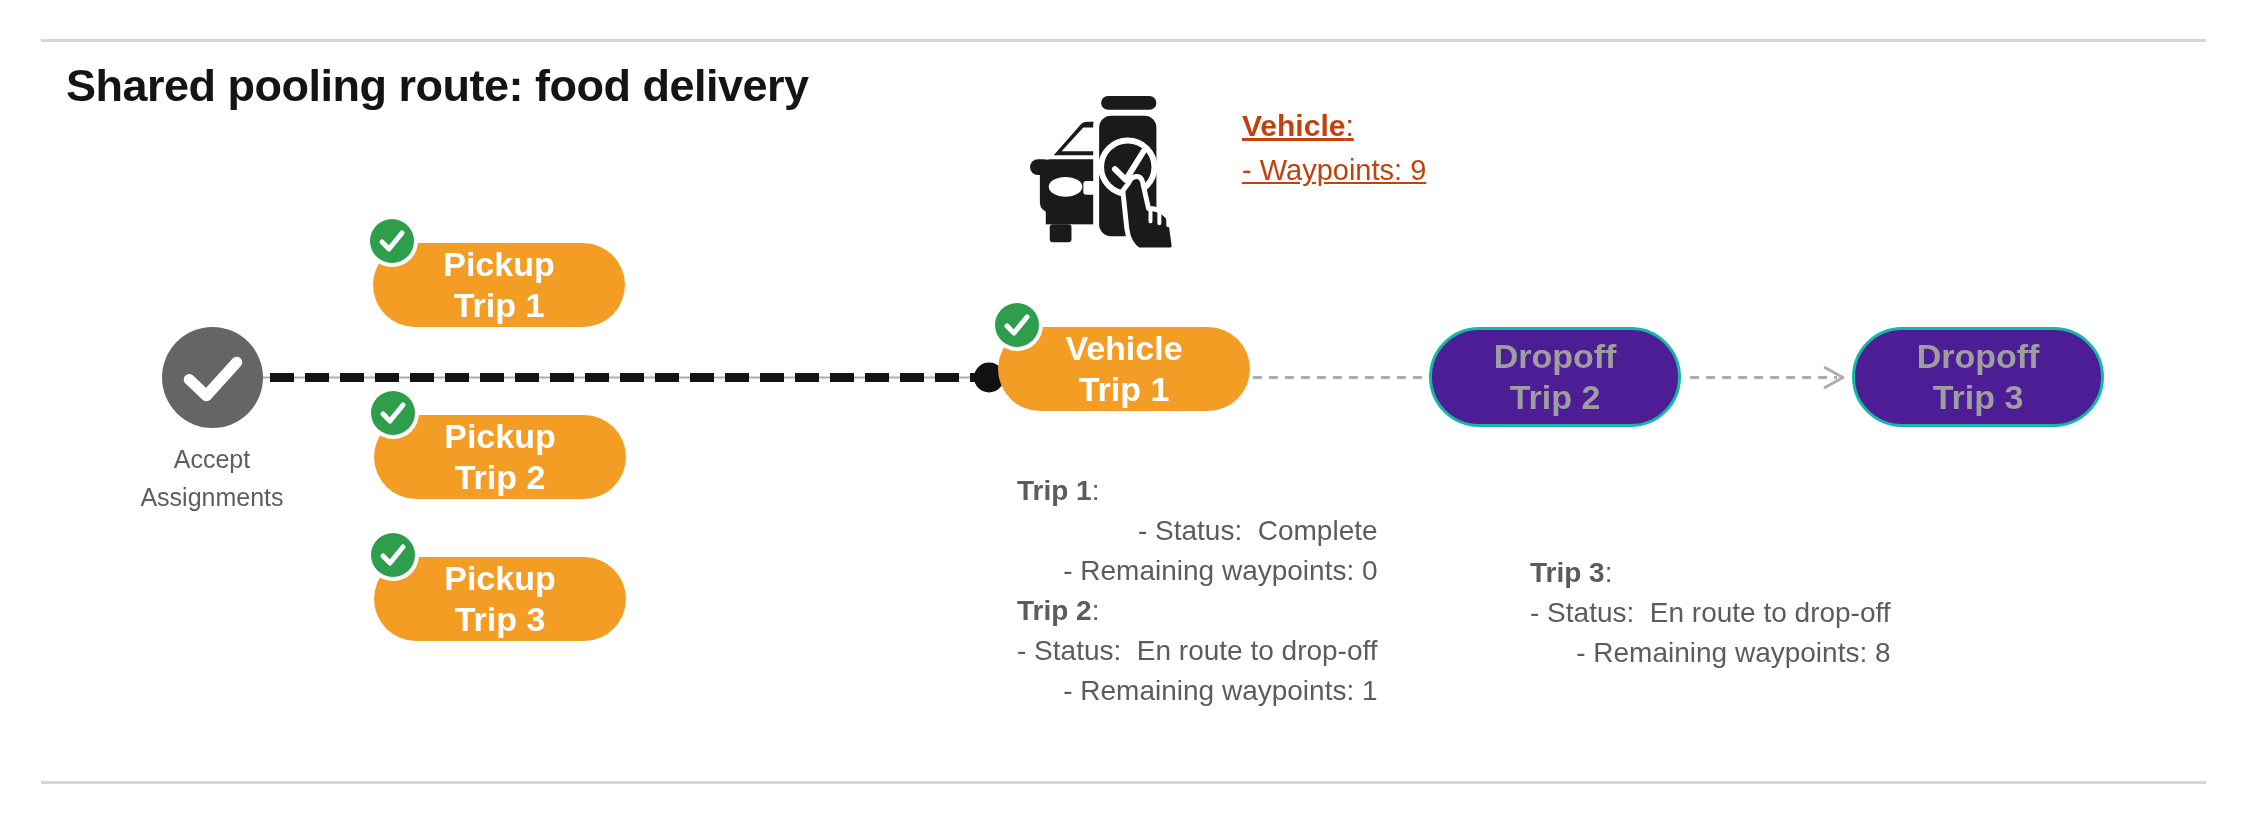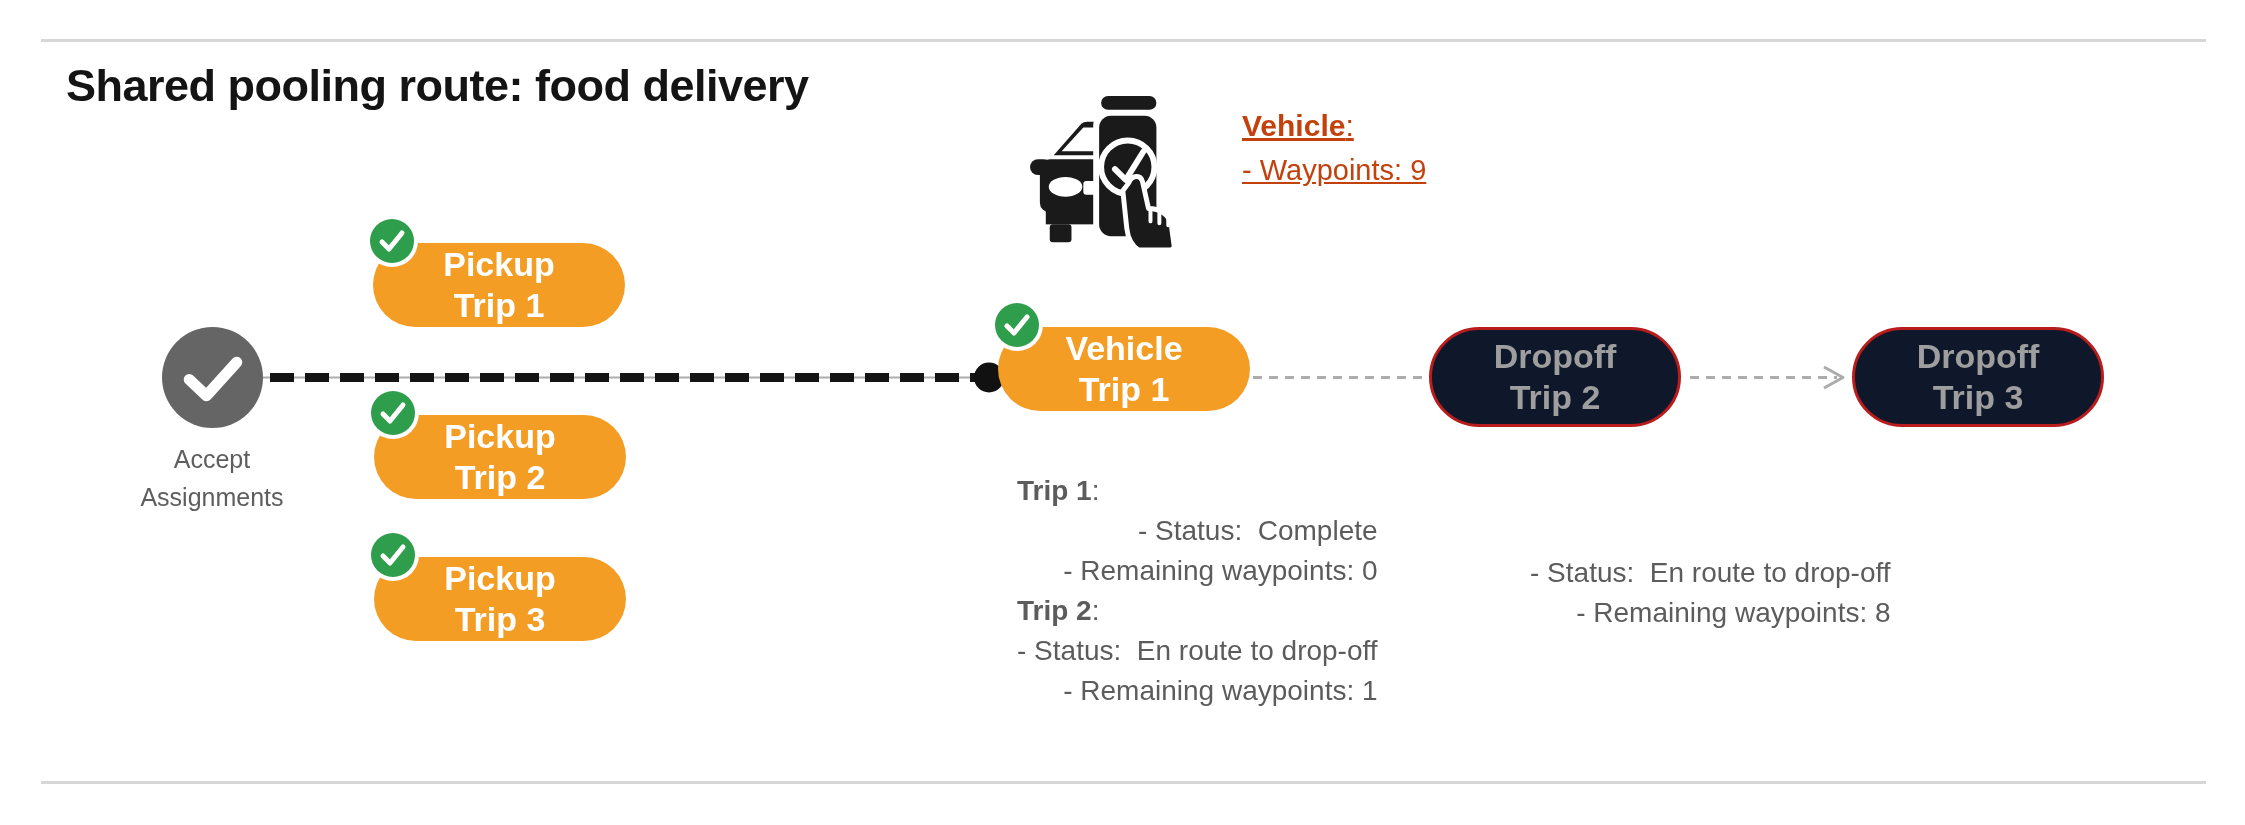--- a/index.html
+++ b/index.html
@@ -23,21 +23,21 @@
 
   .accept-circle{position:absolute;left:162px;top:327px;width:101px;height:101px;
                  border-radius:50%;background:#656565;}
   .accept-circle svg{width:101px;height:101px;display:block;}
   .accept-label{position:absolute;left:37px;top:440px;width:350px;text-align:center;
                 font-size:25px;line-height:38px;color:#5e5e5e;}
 
   .pill{position:absolute;width:252px;height:84px;border-radius:52px;background:#f49d25;
         color:#ffffff;display:flex;flex-direction:column;align-items:center;
         justify-content:center;font-weight:700;font-size:34px;line-height:41px;}
-  .pill.dropoff{background:#0f172a;border:3px solid #b91c1c;color:#9e9e9e;
+  .pill.dropoff{background:#4c1d95;border:3px solid #14b8a6;color:#9e9e9e;
                 width:246px;height:94px;}
   #pill-pickup-1{left:373px;top:243px;}
   #pill-pickup-2{left:374px;top:415px;}
   #pill-pickup-3{left:374px;top:557px;}
   #pill-complete{left:998px;top:327px;}
   #pill-dropoff-2{left:1429px;top:327px;}
   #pill-dropoff-3{left:1852px;top:327px;}
 
   .badge{position:absolute;left:-3px;top:-24px;width:44px;height:44px;border-radius:50%;
          background:#2e9e4c;box-shadow:0 0 0 4px #ffffff;}
@@ -155,17 +155,18 @@
   <div class="trip-block" id="trip-block-1">
     <div class="trip-heading"><span class="bold">Trip 1</span><span>:</span></div>
     <div class="trip-line">- Status:  Complete</div>
     <div class="trip-line">- Remaining waypoints: 0</div>
     <div class="trip-heading"><span class="bold">Trip 2</span><span>:</span></div>
     <div class="trip-line">- Status:  En route to drop-off</div>
     <div class="trip-line">- Remaining waypoints: 1</div>
   </div>
 
   <div class="trip-block" id="trip-block-2">
+    <div class="trip-heading"><span class="bold">Trip 3</span><span>:</span></div>
     <div class="trip-line">- Status:  En route to drop-off</div>
     <div class="trip-line">- Remaining waypoints: 8</div>
   </div>
 
 </div>
 
 </body></html>

